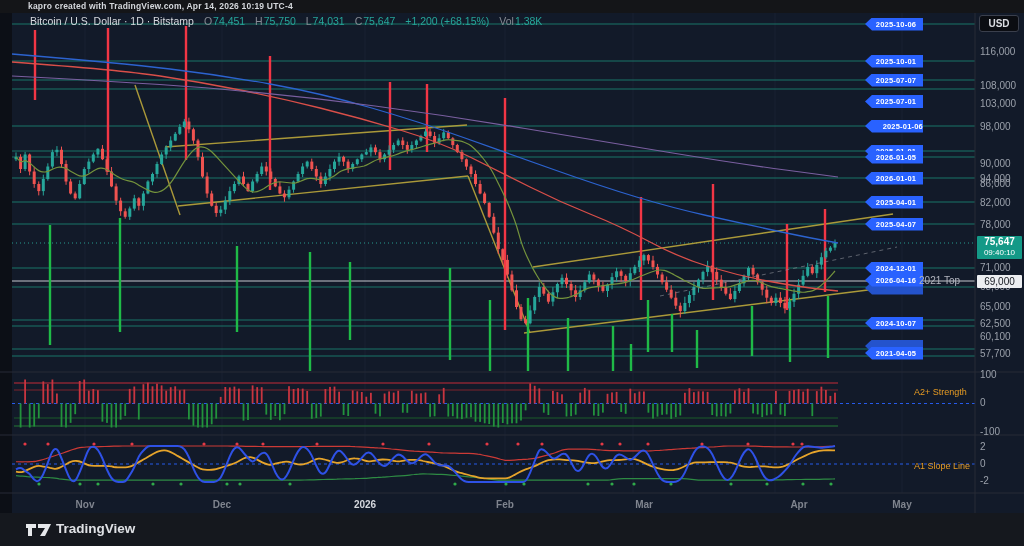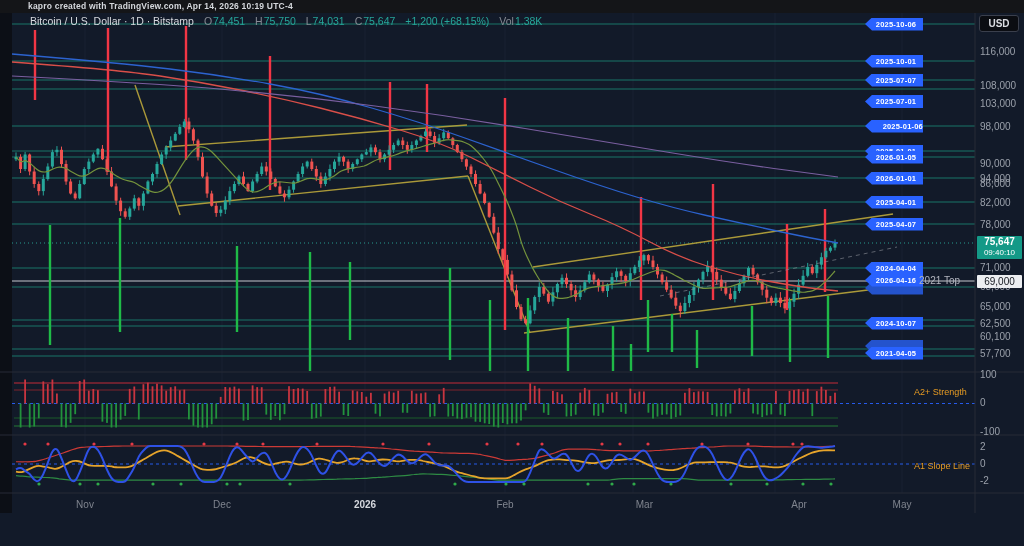--- a/index.html
+++ b/index.html
@@ -19,21 +19,21 @@
     clip-path:polygon(0 50%,12% 0,100% 0,100% 100%,12% 100%);padding-left:4px;box-sizing:border-box;}
   .badge.partial{z-index:3;background:#2453cc;}
   .last-price{position:absolute;left:977px;width:45px;height:23px;background:#149987;color:#fff;z-index:7;
     text-align:center;border-radius:1px;}
   .last-price .p{font-size:10px;font-weight:bold;line-height:12px;display:block;}
   .last-price .cd{font-size:8px;line-height:10px;display:block;}
   .hl-price{position:absolute;left:977px;width:45px;height:13px;line-height:13px;background:#eceef1;color:#14181f;
     font-size:10px;text-align:center;z-index:6;border-radius:1px;}
   .top-anno{position:absolute;left:860px;width:100px;text-align:right;font-size:10px;color:#b2b5be;z-index:5;}
   .pane-label{position:absolute;font-size:9px;color:#e59a23;z-index:4;white-space:nowrap;}
-  .month-label{position:absolute;top:499px;width:40px;margin-left:-20px;text-align:center;font-size:10px;color:#7f848e;z-index:3;}
+  .month-label{position:absolute;top:499px;width:40px;margin-left:-20px;text-align:center;font-size:10px;color:#7f848e;z-index:3;font-weight:bold;}
   .month-label.bold{color:#d4d7dd;font-weight:bold;}
   .bottom-strip{position:absolute;left:0;top:513px;width:1024px;height:33px;background:#15181e;z-index:5;}
   .logo-glyph{position:absolute;left:26px;top:8px;}
   .logo-text{position:absolute;left:56px;top:8px;font-size:13.5px;font-weight:bold;color:#dfe1e5;}
 </style>
 </head>
 <body>
 
 <div id="root">
 
@@ -739,21 +739,21 @@
       <div class="badge" style="top: 17.5px;">2025-10-06</div>
       <div class="badge" style="top: 54.5px;">2025-10-01</div>
       <div class="badge" style="top: 73.5px;">2025-07-07</div>
       <div class="badge" style="top: 95px;">2025-07-01</div>
       <div class="badge" style="top: 119.5px; text-align: right;">2025-01-06</div>
       <div class="badge" style="top: 144.5px;">2025-01-01</div>
       <div class="badge" style="top: 150.5px;">2026-01-05</div>
       <div class="badge" style="top: 171.5px;">2026-01-01</div>
       <div class="badge" style="top: 195.5px;">2025-04-01</div>
       <div class="badge" style="top: 217.5px;">2025-04-07</div>
-      <div class="badge" style="top: 261.5px;">2024-04-04</div>
+      <div class="badge" style="top: 261.5px;">2024-12-01</div>
       <div class="badge" style="top: 273.5px;">2026-04-16</div>
       <div class="badge" style="top: 316.5px;">2024-10-07</div>
       <div class="badge" style="top: 346.5px;">2021-04-05</div>
     </div>
   <div id="priceLabels">
       <div class="price-label" style="top: 46px;">116,000</div>
       <div class="price-label" style="top: 80px;">108,000</div>
       <div class="price-label" style="top: 98px;">103,000</div>
       <div class="price-label" style="top: 121px;">98,000</div>
       <div class="price-label" style="top: 139px; margin-top: 34px;">94,000</div>
@@ -788,14 +788,21 @@
   <div id="months">
       <div class="month-label" style="left: 85px;">Nov</div>
       <div class="month-label" style="left: 222px;">Dec</div>
       <div class="month-label bold" style="left: 365px;">2026</div>
       <div class="month-label" style="left: 505px;">Feb</div>
       <div class="month-label" style="left: 633px; text-align: right;">Mar</div>
       <div class="month-label" style="left: 799px;">Apr</div>
       <div class="month-label" style="left: 902px;">May</div>
     </div>
 
+  <div class="bottom-strip">
+    <svg class="logo-glyph" width="26" height="18" viewBox="0 0 26 18">
+      <path d="M0,3 H10 V7 H6 V15 H2 V7 H0 Z" fill="#e6e8eb"></path>
+      <path d="M12,3 H25 L19,15 H14 L19,7 H12 Z" fill="#e6e8eb"></path>
+    </svg>
+    <span class="logo-text">TradingView</span>
+  </div>
 
 </div>
 
 </body></html>

